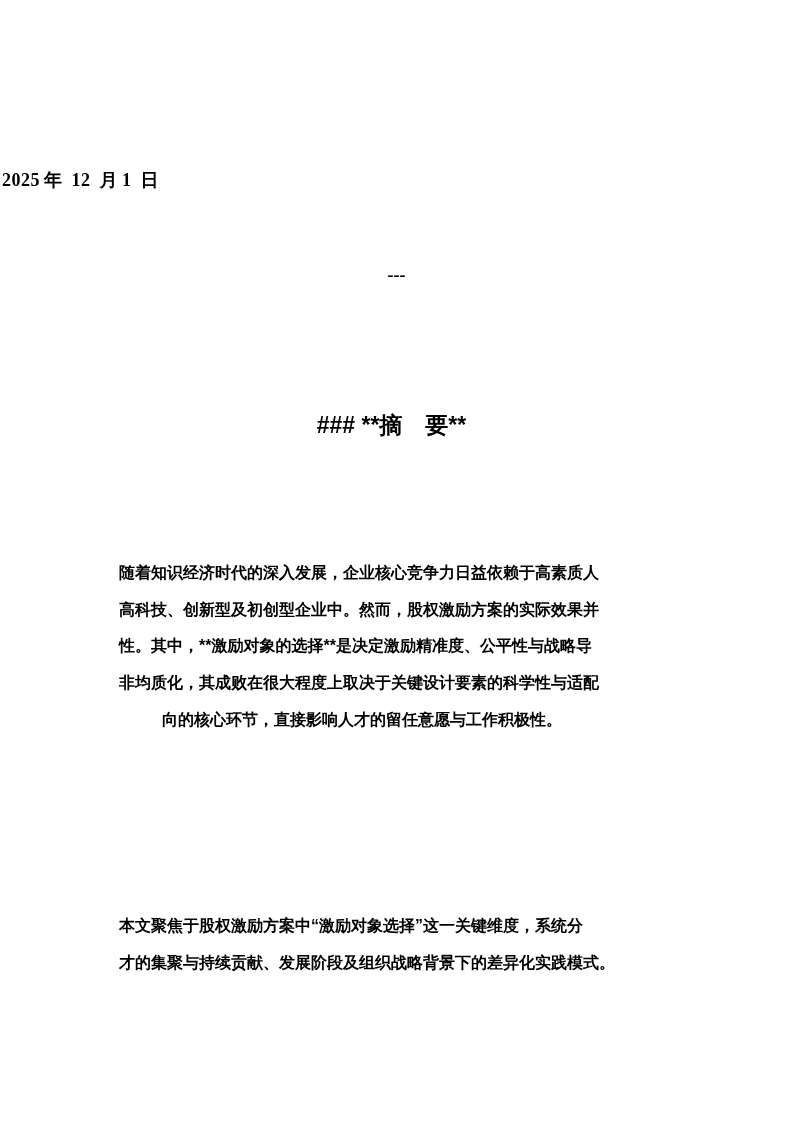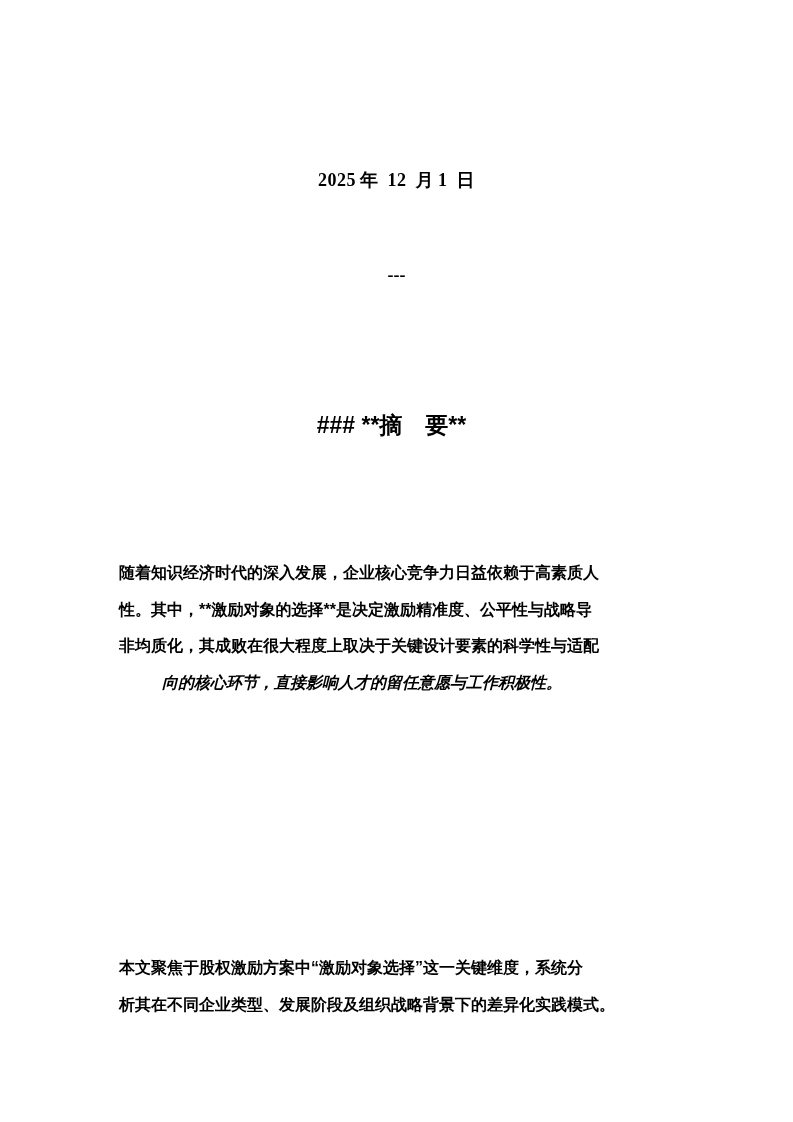--- a/index.html
+++ b/index.html
@@ -20,21 +20,21 @@
     left: 0; top: 0;
     width: 793px;
     height: 1122px;
     background: #ffffff;
   }
   .date {
     position: absolute;
     top: 168px;
     left: 0;
     width: 793px;
-    text-align: center;
+    text-align: left;
     font-size: 18px;
     font-weight: bold;
     line-height: 24px;
     letter-spacing: 0.5px;
   }
   .date span { margin: 0 2px; }
   .rule {
     position: absolute;
     top: 265px;
     left: 0;
@@ -63,45 +63,46 @@
     font-size: 16px;
     font-weight: bold;
     line-height: 36.7px;
     margin: 0;
   }
   .para .line {
     display: block;
     white-space: nowrap;
     height: 36.7px;
   }
-  .para .line.indent { padding-left: 43px; font-style: italic; }
+  .para .line.indent { padding-left: 43px; }
   #para1 { top: 555px; }
-  #para2 { top: 950px; }
+  #para2 { top: 908px; }
 </style>
 </head>
 <body>
 
 <div class="page">
 
   <div class="date">
     <span>2025</span><span>年</span>
     <span>12</span>
     <span>月</span><span>1</span>
     <span>日</span>
   </div>
 
   <div class="rule">---</div>
 
   <div class="heading">### **摘　要**</div>
 
   <p class="para" id="para1">
     <span class="line">随着知识经济时代的深入发展，企业核心竞争力日益依赖于高素质人</span>
+    <span class="line">高科技、创新型及初创型企业中。然而，股权激励方案的实际效果并</span>
     <span class="line">性。其中，**激励对象的选择**是决定激励精准度、公平性与战略导</span>
     <span class="line">非均质化，其成败在很大程度上取决于关键设计要素的科学性与适配</span>
     <span class="line indent">向的核心环节，直接影响人才的留任意愿与工作积极性。</span>
   </p>
 
   <p class="para" id="para2">
     <span class="line">本文聚焦于股权激励方案中“激励对象选择”这一关键维度，系统分</span>
-    <span class="line">析其在不同企业类型、发展阶段及组织战略背景下的差异化实践模式。</span>
+    <span class="line">才的集聚与持续贡献、发展阶段及组织战略背景下的差异化实践模式。</span>
   </p>
 
 </div>
 
 </body></html>

